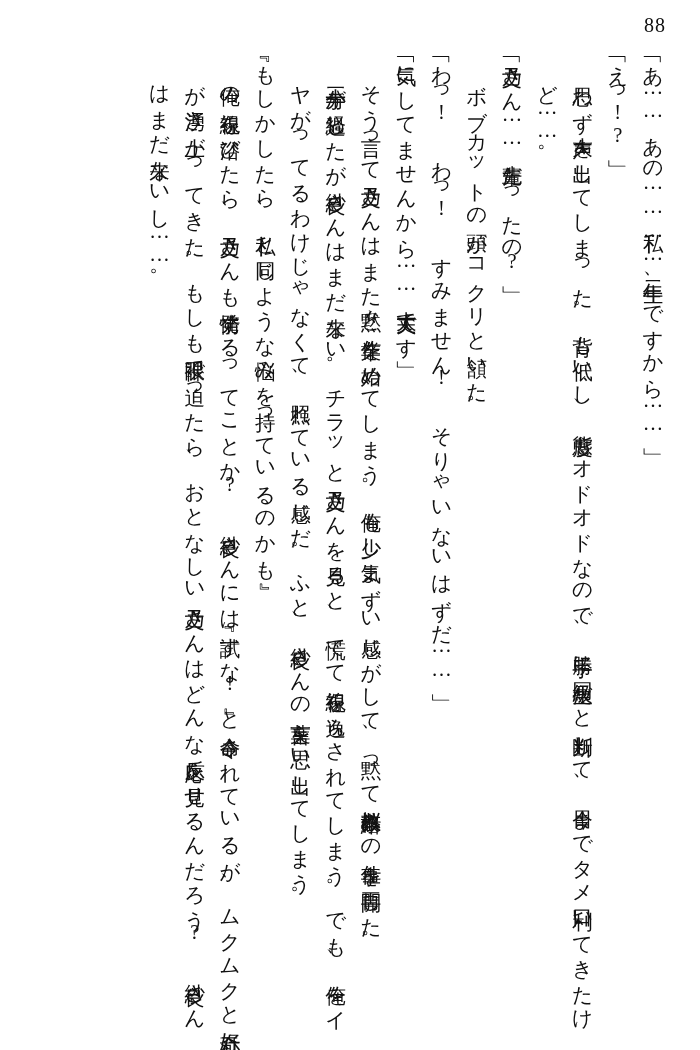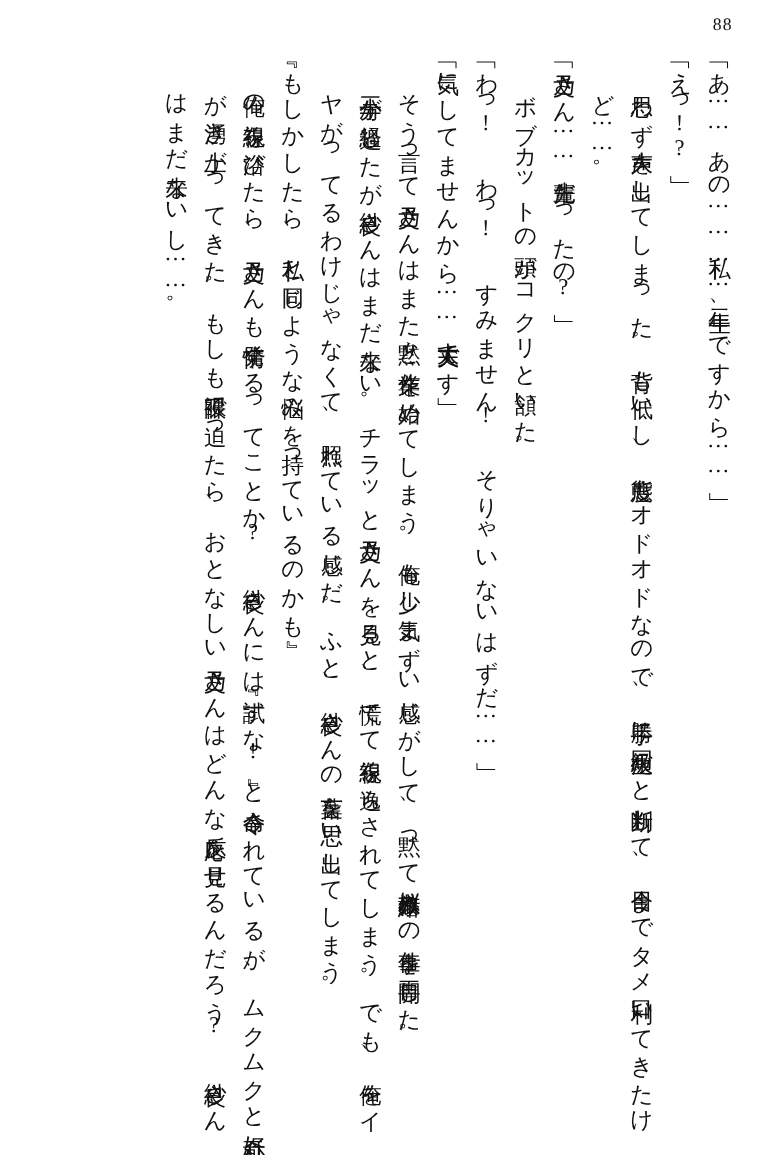--- a/index.html
+++ b/index.html
@@ -20,21 +20,21 @@
     width: 700px;
     height: 1050px;
     box-sizing: border-box;
     padding: 22px 28px 26px 28px;
     background: #ffffff;
   }
   .page-number {
     position: absolute;
     top: 14px;
     right: 34px;
-    font-size: 16px;
+    font-size: 20px;
     font-family: "Liberation Serif", "DejaVu Serif", serif;
     letter-spacing: 1px;
     color: #111;
   }
   .body-text {
     position: absolute;
     top: 50px;
     right: 30px;
     bottom: 30px;
     left: 30px;

